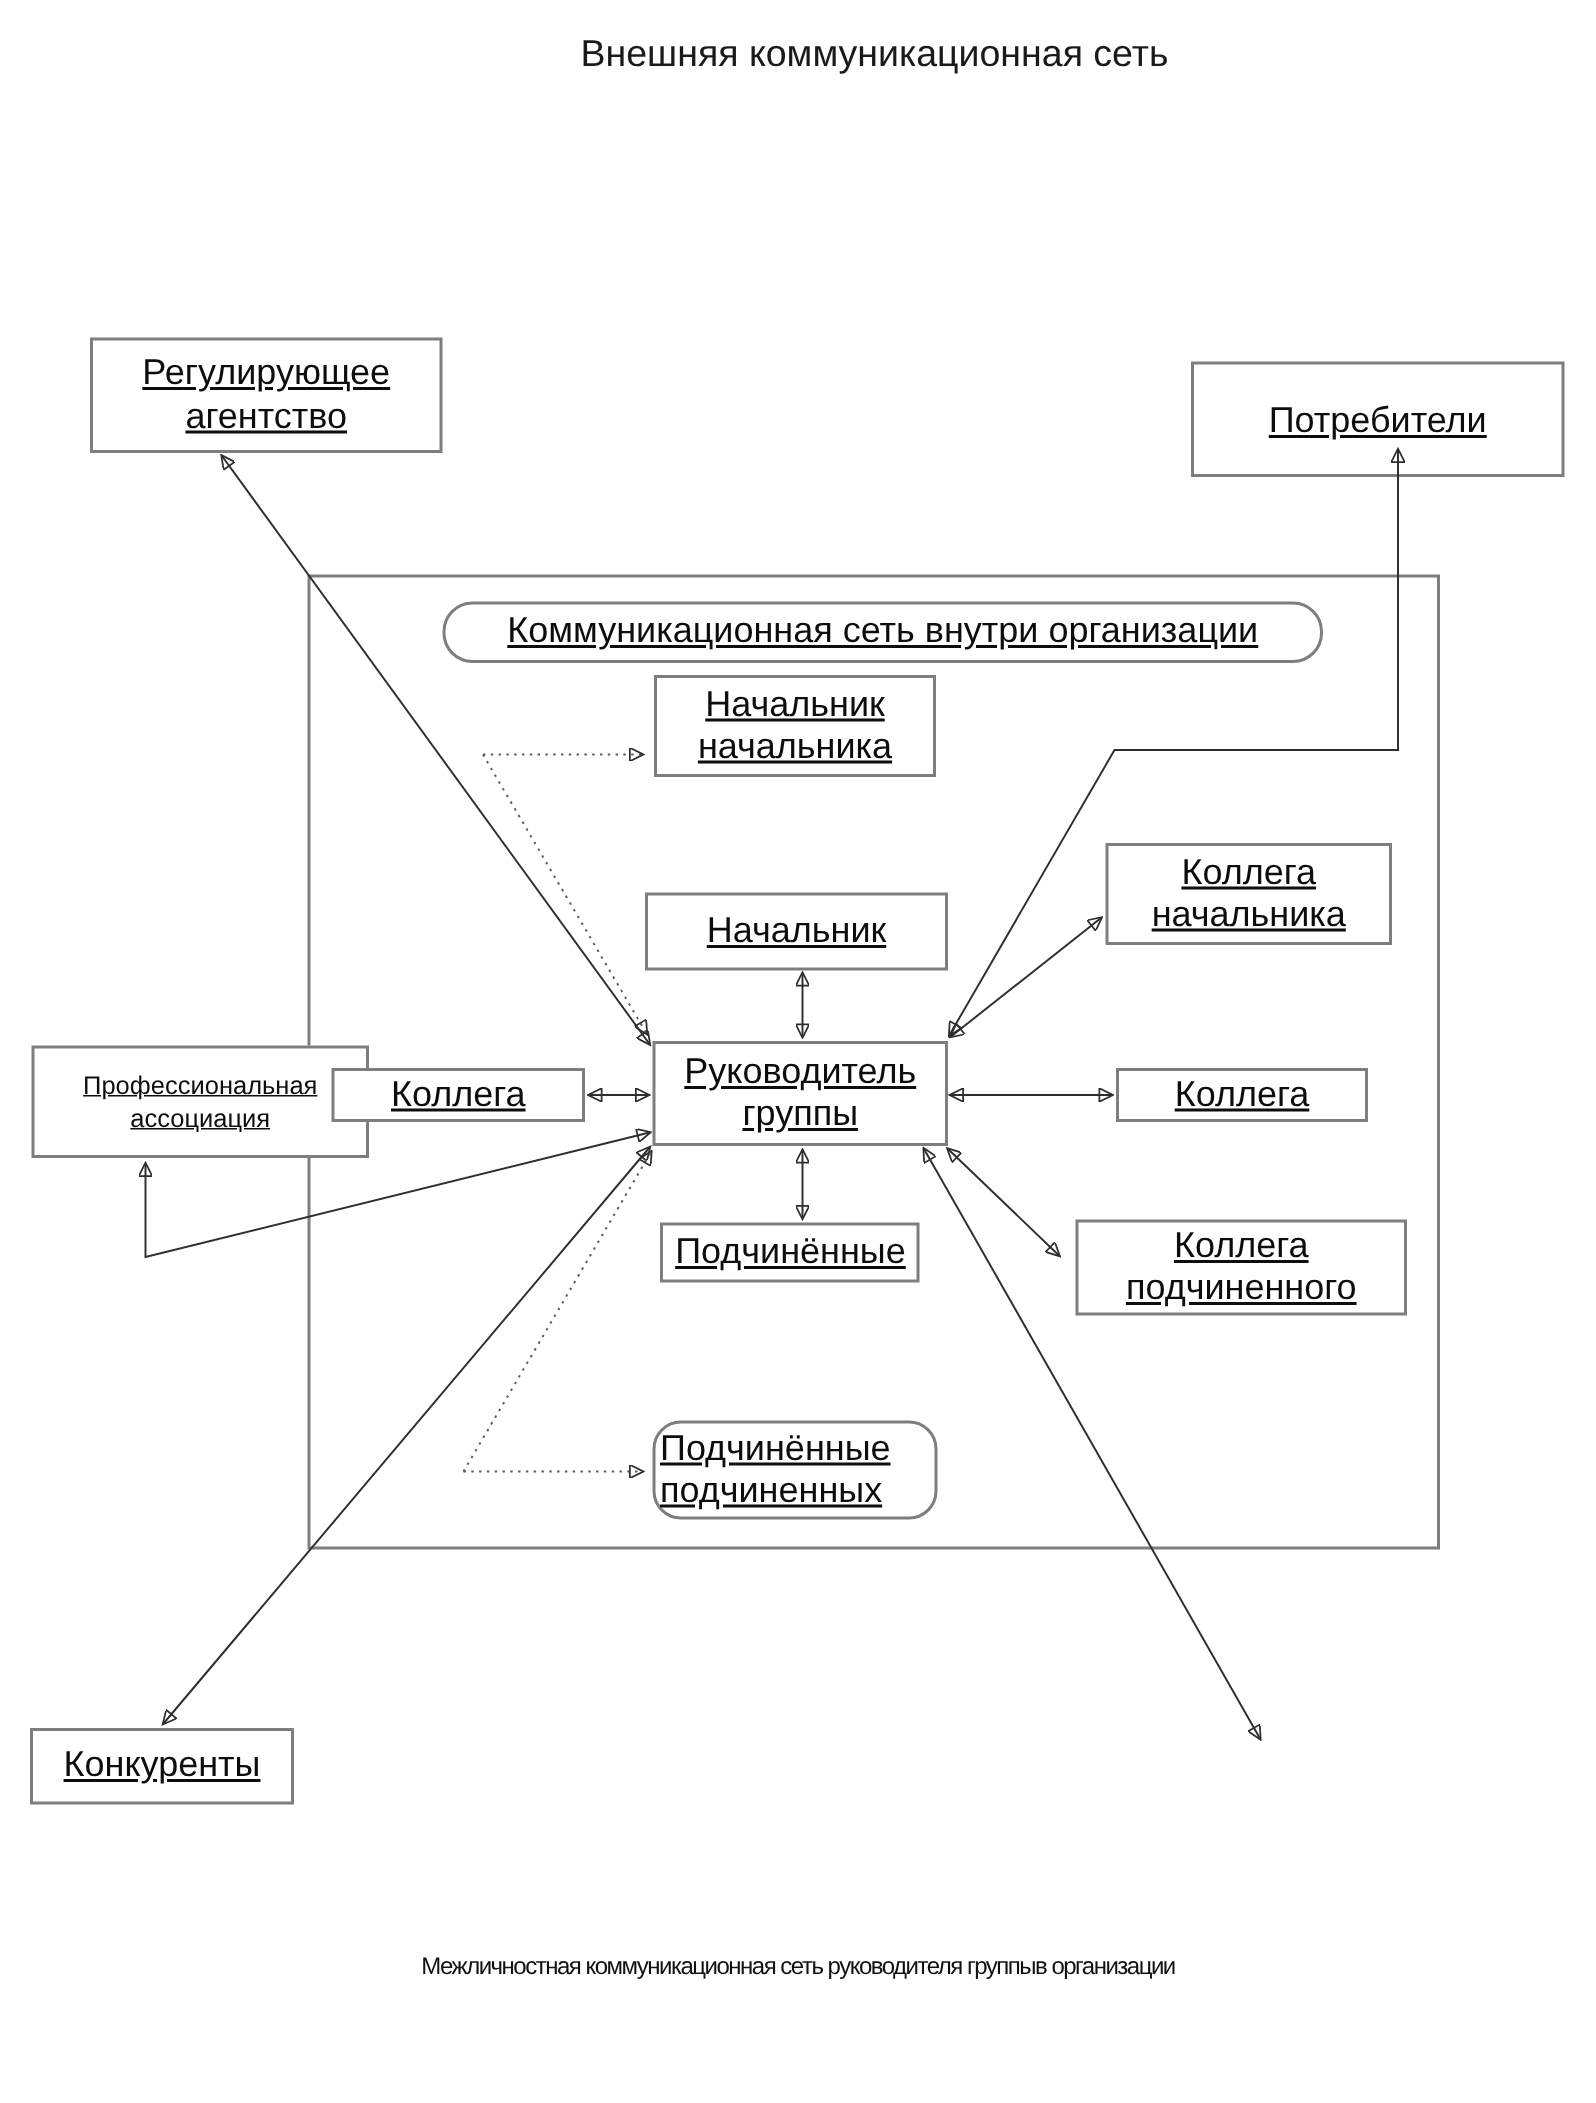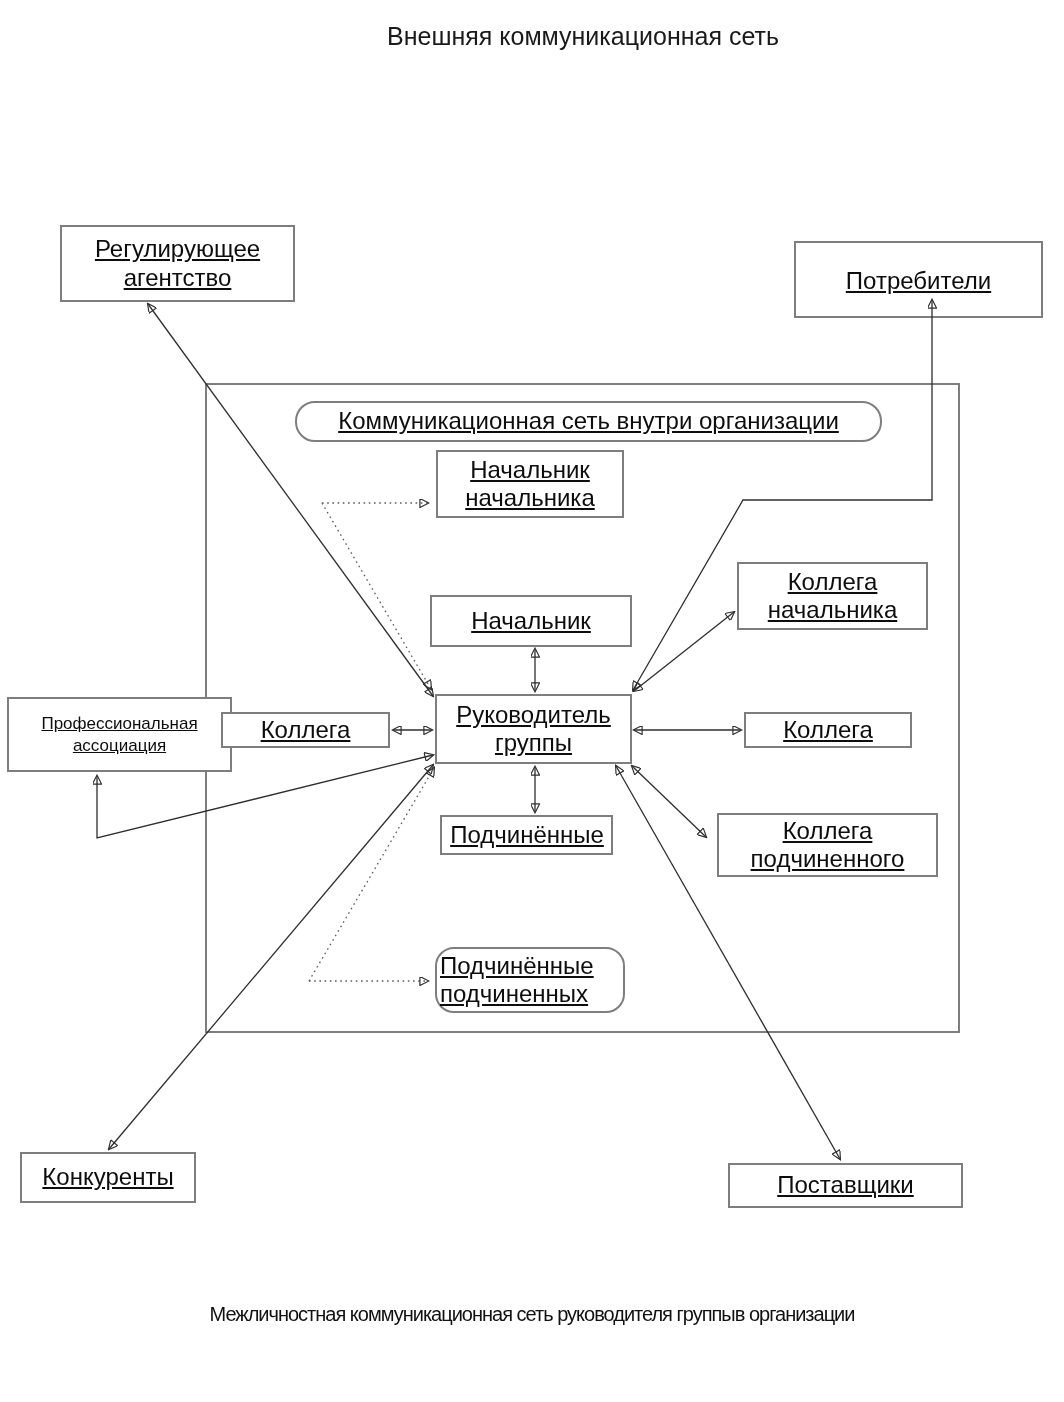--- a/index.html
+++ b/index.html
@@ -10,21 +10,21 @@
     font-family:"Liberation Sans", sans-serif;
     color:#111111;
     overflow:hidden;
   }
   .diagram-title{
     position:absolute;left:283px;top:22px;width:600px;
     text-align:center;font-size:25px;color:#1a1a1a;
   }
   .caption{
     position:absolute;left:32px;top:1303px;width:1000px;
-    text-align:center;font-size:20px;letter-spacing:-1px;color:#111;
+    text-align:center;font-size:16px;letter-spacing:-1px;color:#111;
   }
   .inner-box{
     position:absolute;left:205px;top:383px;width:755px;height:650px;
     border:2px solid #7e7e7e;background:transparent;box-sizing:border-box;
   }
   .node{
     position:absolute;box-sizing:border-box;
     border:2px solid #7e7e7e;background:#ffffff;
     display:flex;align-items:center;justify-content:center;
     text-align:center;font-size:24px;line-height:1.18;color:#0d0d0d;
@@ -34,21 +34,21 @@
   .node.small{font-size:17px;line-height:1.25;}
   .node.align-top{align-items:flex-start;padding-top:24px;margin-top:21px;}
   .node.align-left{justify-content:center;text-align:left;padding-left:3px;}
   
   .n-reg{left:60px;top:225px;width:235px;height:77px;}
   .n-consumers{left:794px;top:220px;width:249px;height:77px;}
   .n-inner-title{left:295px;top:401px;width:587px;height:41px;border-radius:20px;}
   .n-bossboss{left:436px;top:450px;width:188px;height:68px;}
   .n-boss{left:430px;top:595px;width:202px;height:52px;}
   .n-bosscol{left:737px;top:562px;width:191px;height:68px;}
-  .n-assoc{left:7px;top:697px;width:225px;height:75px;}
+  .n-assoc{left:21px;top:697px;width:225px;height:75px;}
   .n-col-left{left:221px;top:712px;width:169px;height:36px;}
   .n-leader{left:435px;top:694px;width:197px;height:70px;}
   .n-col-right{left:744px;top:712px;width:168px;height:36px;}
   .n-subs{left:440px;top:815px;width:173px;height:40px;}
   .n-subcol{left:717px;top:813px;width:221px;height:64px;}
   .n-subsubs{left:435px;top:947px;width:190px;height:66px;border-radius:19px;}
   .n-competitors{left:20px;top:1152px;width:176px;height:51px;}
   .n-suppliers{left:728px;top:1163px;width:235px;height:45px;}
   svg.wires{
     position:absolute;left:0;top:0;width:1064px;height:1402px;
@@ -115,23 +115,20 @@
   </div>
 
   <div class="node n-subsubs align-left">
     <span>Подчинённые подчиненных</span>
   </div>
 
   <div class="node n-competitors">
     <span>Конкуренты</span>
   </div>
 
-  <div class="node n-suppliers">
-    <span>Поставщики</span>
-  </div>
 
   <svg class="wires" viewBox="0 0 1064 1402" xmlns="http://www.w3.org/2000/svg">
     <defs>
       <marker id="ah" viewBox="0 0 10 10" refX="9" refY="5" markerWidth="11" markerHeight="9" markerUnits="userSpaceOnUse" orient="auto-start-reverse">
         <path d="M0,0 L10,5 L0,10 z" fill="#2e2e2e" stroke="none"></path>
       </marker>
     </defs>
 
     <path d="M148,304 L433,696" marker-start="url(#ah)" marker-end="url(#ah)"></path>
 

